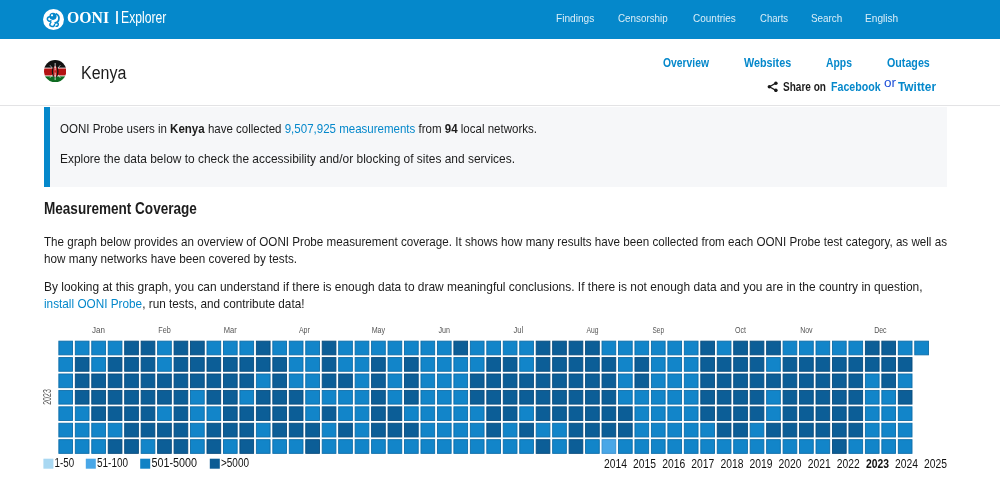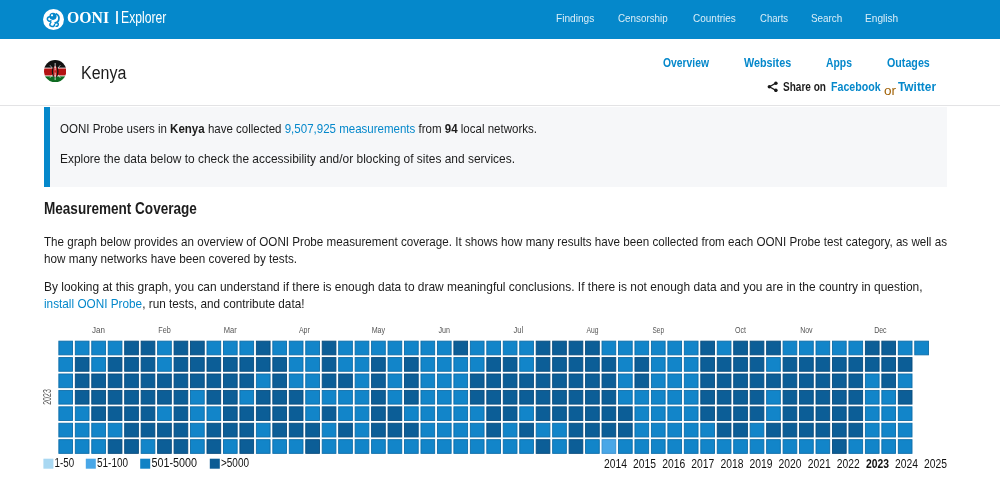--- a/index.html
+++ b/index.html
@@ -57,21 +57,21 @@
 <div class="abs" id="nav5" style="left:864.8px;top:11.60px;font:normal 11.5px/13.22px 'Liberation Sans', sans-serif;color:rgba(255,255,255,0.85);white-space:nowrap;transform:scaleX(0.8802);transform-origin:0 0;">English</div>
 <div class="abs" id="ooni" style="left:67.4px;top:7.96px;font:bold 17px/19.55px 'Liberation Serif', serif;color:#fff;white-space:nowrap;transform:scaleX(0.9285);transform-origin:0 0;">OONI</div>
 <div class="abs" id="explorer" style="left:121.0px;top:8.85px;font:normal 16px/18.40px 'Liberation Sans', sans-serif;color:#fff;white-space:nowrap;transform:scaleX(0.7620);transform-origin:0 0;">Explorer</div>
 <div class="abs" id="kenya" style="left:80.6px;top:62.50px;font:normal 18px/20.70px 'Liberation Sans', sans-serif;color:#1c1c1c;white-space:nowrap;transform:scaleX(0.8874);transform-origin:0 0;">Kenya</div>
 <div class="abs" id="sub0" style="left:662.8px;top:54.55px;font:bold 13.5px/15.52px 'Liberation Sans', sans-serif;color:#0588CB;white-space:nowrap;transform:scaleX(0.7661);transform-origin:0 0;">Overview</div>
 <div class="abs" id="sub1" style="left:744.0px;top:54.55px;font:bold 13.5px/15.52px 'Liberation Sans', sans-serif;color:#0588CB;white-space:nowrap;transform:scaleX(0.7996);transform-origin:0 0;">Websites</div>
 <div class="abs" id="sub2" style="left:826.0px;top:54.55px;font:bold 13.5px/15.52px 'Liberation Sans', sans-serif;color:#0588CB;white-space:nowrap;transform:scaleX(0.7704);transform-origin:0 0;">Apps</div>
 <div class="abs" id="sub3" style="left:887.2px;top:54.55px;font:bold 13.5px/15.52px 'Liberation Sans', sans-serif;color:#0588CB;white-space:nowrap;transform:scaleX(0.7924);transform-origin:0 0;">Outages</div>
 <div class="abs" id="shareon" style="left:783.2px;top:80.01px;font:bold 13px/14.95px 'Liberation Sans', sans-serif;color:#1c1c1c;white-space:nowrap;transform:scaleX(0.7730);transform-origin:0 0;">Share on</div>
 <div class="abs" id="fb" style="left:831.2px;top:80.01px;font:bold 13px/14.95px 'Liberation Sans', sans-serif;color:#0588CB;white-space:nowrap;transform:scaleX(0.8173);transform-origin:0 0;">Facebook</div>
-<div class="abs" id="or" style="left:884.0px;top:84px;font:normal 13px/14.95px 'Liberation Sans', sans-serif;color:#a16207;white-space:nowrap;transform:scaleX(1.0378);transform-origin:0 0;">or</div>
+<div class="abs" id="or" style="left:884.0px;top:76px;font:normal 13px/14.95px 'Liberation Sans', sans-serif;color:#1d4ed8;white-space:nowrap;transform:scaleX(1.0378);transform-origin:0 0;">or</div>
 <div class="abs" id="tw" style="left:898.0px;top:80.01px;font:bold 13px/14.95px 'Liberation Sans', sans-serif;color:#0588CB;white-space:nowrap;transform:scaleX(0.9122);transform-origin:0 0;">Twitter</div>
 <div class="abs" id="hero1" style="left:60px;top:120.75px;font:normal 13.5px/15.52px 'Liberation Sans', sans-serif;color:#1c1c1c;white-space:nowrap;transform:scaleX(0.8531);transform-origin:0 0;">OONI Probe users in <b>Kenya</b> have collected <span style="color:#0588CB">9,507,925 measurements</span> from <b>94</b> local networks.</div>
 <div class="abs" id="hero2" style="left:60px;top:150.75px;font:normal 13.5px/15.52px 'Liberation Sans', sans-serif;color:#1c1c1c;white-space:nowrap;transform:scaleX(0.8839);transform-origin:0 0;">Explore the data below to check the accessibility and/or blocking of sites and services.</div>
 <div class="abs" id="head" style="left:43.7px;top:200.25px;font:bold 16px/18.40px 'Liberation Sans', sans-serif;color:#1c1c1c;white-space:nowrap;transform:scaleX(0.8465);transform-origin:0 0;">Measurement Coverage</div>
 <div class="abs" id="p1l1" style="left:43.5px;top:233.55px;font:normal 13.5px/15.52px 'Liberation Sans', sans-serif;color:#1c1c1c;white-space:nowrap;transform:scaleX(0.8616);transform-origin:0 0;">The graph below provides an overview of OONI Probe measurement coverage. It shows how many results have been collected from each OONI Probe test category, as well as</div>
 <div class="abs" id="p1l2" style="left:43.5px;top:251.15px;font:normal 13.5px/15.52px 'Liberation Sans', sans-serif;color:#1c1c1c;white-space:nowrap;transform:scaleX(0.8667);transform-origin:0 0;">how many networks have been covered by tests.</div>
 <div class="abs" id="p2l1" style="left:43.5px;top:279.05px;font:normal 13.5px/15.52px 'Liberation Sans', sans-serif;color:#1c1c1c;white-space:nowrap;transform:scaleX(0.8848);transform-origin:0 0;">By looking at this graph, you can understand if there is enough data to draw meaningful conclusions. If there is not enough data and you are in the country in question,</div>
 <div class="abs" id="p2l2" style="left:43.5px;top:295.55px;font:normal 13.5px/15.52px 'Liberation Sans', sans-serif;color:#1c1c1c;white-space:nowrap;transform:scaleX(0.8722);transform-origin:0 0;"><span style="color:#0588CB">install OONI Probe</span>, run tests, and contribute data!</div>
 <svg class="abs" style="left:0;top:0" width="1000" height="501" font-family="Liberation Sans, sans-serif">
 <text x="98.6" y="333" text-anchor="middle" font-size="8.5" fill="#555" textLength="13.0" lengthAdjust="spacingAndGlyphs">Jan</text>

